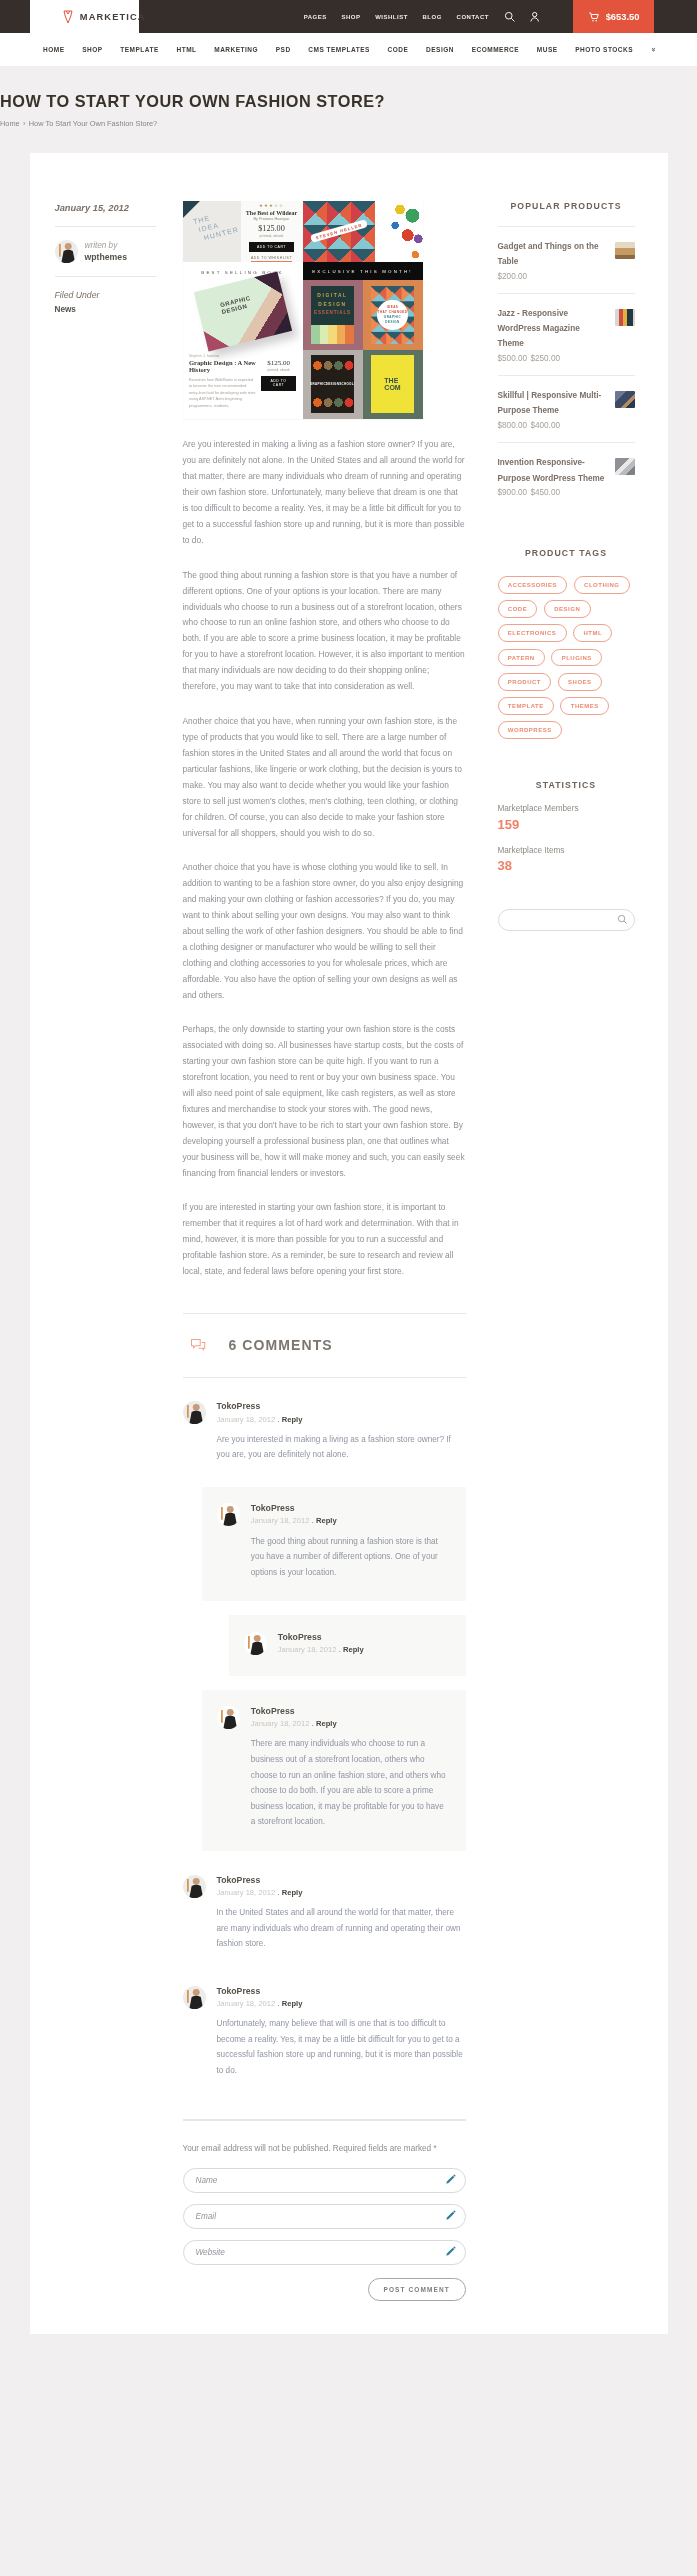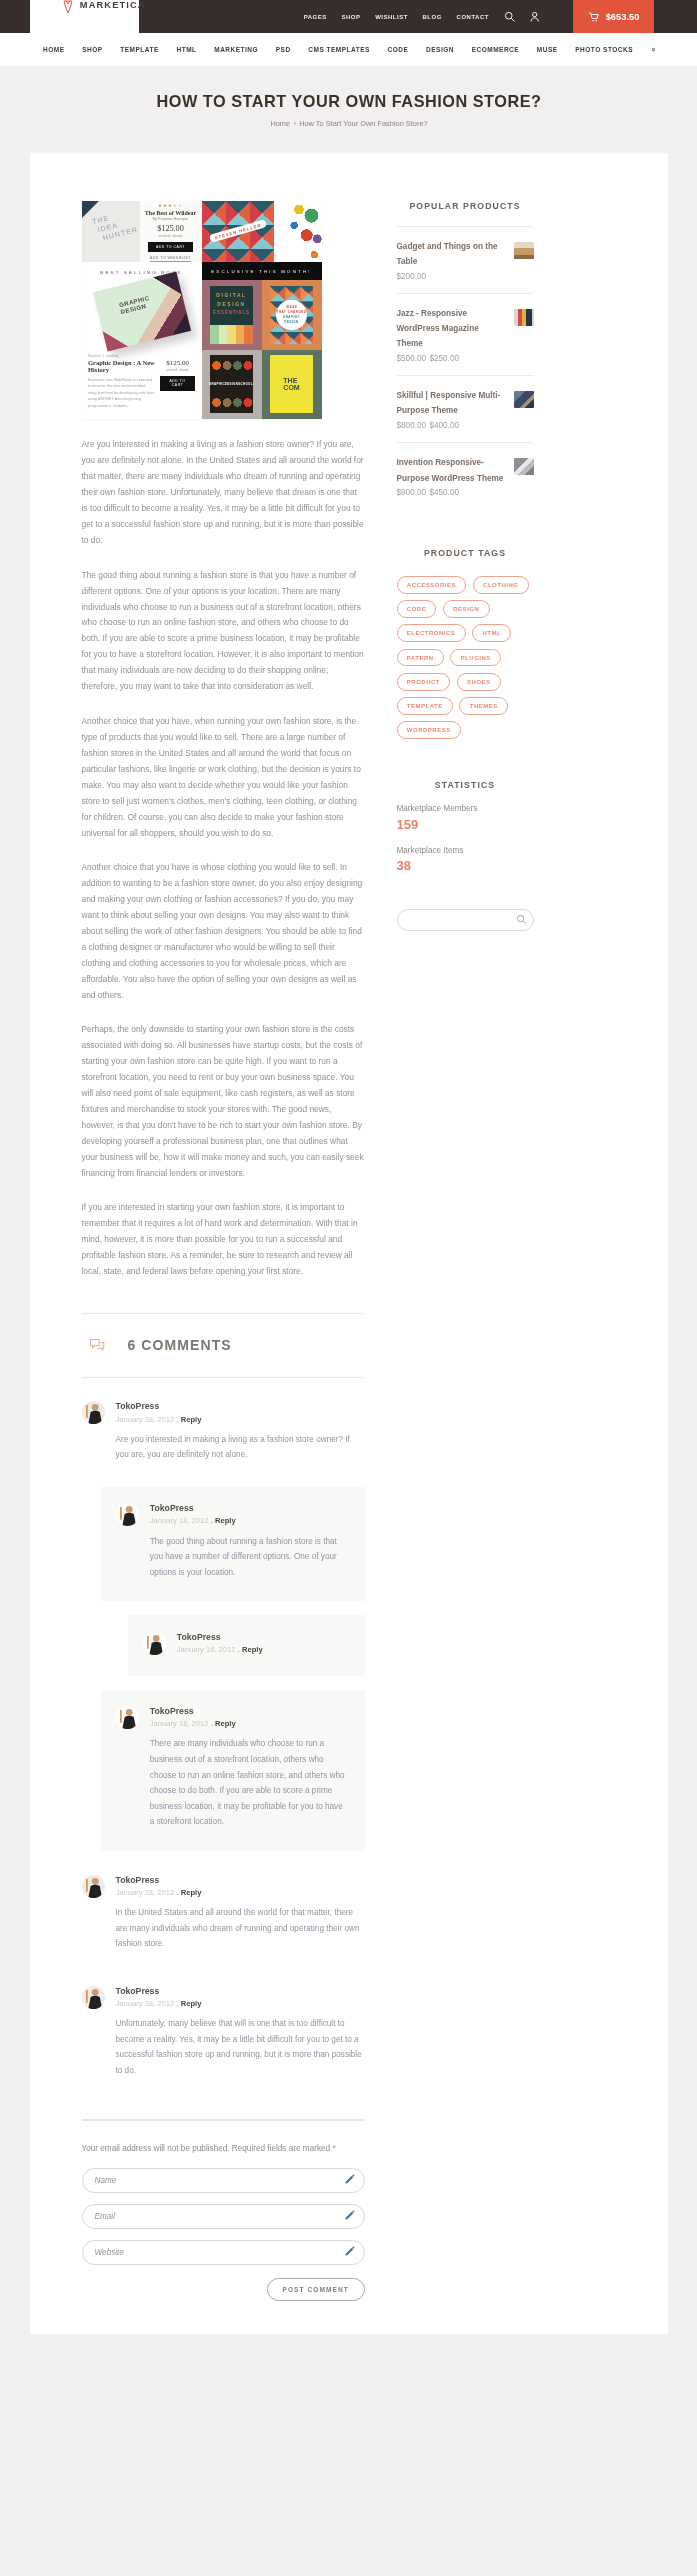--- a/index.html
+++ b/index.html
@@ -2,36 +2,36 @@
 <html style="font-size:8.7px"><head>
 <meta charset="utf-8">
 <style>
   * { box-sizing: border-box; margin: 0; padding: 0; }
   body { width: 698px; background: #f1efef; font-family: "Liberation Sans", sans-serif; color: #8e9297; }
   a { text-decoration: none; }
   svg { display: block; }
 
   
   .site-header { height: 33px; background: #362e2b; display: flex; align-items: center; }
-  .logo-box { width: 109px; height: 33px; background: #fff; margin-left: 30px; display: flex; align-items: flex-start; justify-content: center; gap: 5.4px; cursor: pointer; padding-left: 39px; }
+  .logo-box { width: 109px; height: 33px; background: #fff; margin-left: 30px; display: flex; align-items: center; justify-content: center; gap: 5.4px; cursor: pointer; padding-left: 39px; }
   .logo-text { font-size: 9.3px; font-weight: bold; letter-spacing: 1.1px; color: #453d38; }
   .header-right { margin-left: auto; display: flex; align-items: center; }
   .top-nav { display: flex; gap: 14.7px; margin-right: 15.3px; }
   .top-nav a { color: #f0ece8; font-size: 6px; font-weight: bold; letter-spacing: 0.5px; }
   .hdr-icon { width: 11.4px; height: 11.4px; margin-right: 13px; cursor: pointer; }
   .cart-box { height: 33px; background: #e2543c; display: flex; align-items: center; gap: 6px; padding: 0 14.7px; margin-left: 20px; margin-right: 44px; cursor: pointer; }
   .cart-total { color: #fff; font-size: 9.3px; font-weight: bold; }
 
   
   .main-nav { height: 33px; background: #fff; display: flex; align-items: center; justify-content: space-between; padding: 0 43px; }
   .main-nav a { font-size: 6.5px; font-weight: bold; letter-spacing: 0.5px; color: #403a35; }
   .nav-more { transform: rotate(90deg); font-size: 7.6px; color: #403a35; cursor: pointer; }
 
   
-  .page-head { padding: 25.6px 0 24.5px; text-align: center; }
+  .page-head { padding: 25.6px 0 24.5px; }
   .page-head h1 { font-size: 16.3px; letter-spacing: 0.5px; color: #393229; font-weight: bold; }
   .breadcrumb { margin-top: 8.7px; font-size: 7.4px; color: #8b8581; }
   .breadcrumb .sep { margin: 0 3.3px; }
 
   
   .content-card { width: 638px; margin: 0 auto; background: #fff; padding: 48px 24.5px 33px; }
   .post-layout { display: flex; }
   .post-meta { width: 101px; flex: none; padding-top: 2.2px; }
   .post-main { width: 283px; flex: none; margin-left: 27px; }
   .sidebar { width: 137px; flex: none; margin-left: 32px; }
@@ -227,20 +227,41 @@
 <section class="page-head">
   <h1>HOW TO START YOUR OWN FASHION STORE?</h1>
   <div class="breadcrumb">
     <a href="#" style="color:#8b8581">Home</a><span class="sep">›</span><span>How To Start Your Own Fashion Store?</span>
   </div>
 </section>
 
 <div class="content-card">
   <div class="post-layout">
 
+    <aside class="post-meta">
+      <div class="meta-date">January 15, 2012</div>
+      <hr class="meta-hr">
+      <div class="meta-author">
+        <span class="avatar">
+          <svg viewBox="0 0 40 40">
+              <rect width="40" height="40" fill="#ececea"></rect>
+              <rect x="7" y="7" width="3" height="22" fill="#d9924e"></rect>
+              <circle cx="23" cy="11" r="6" fill="#c99b77"></circle>
+              <path d="M11 40 L15 19 Q23 15 31 19 L35 40 Z" fill="#22211f"></path>
+            </svg>
+        </span>
+        <div>
+          <div class="written-by">writen by</div>
+          <div class="author-name">wpthemes</div>
+        </div>
+      </div>
+      <hr class="meta-hr">
+      <div class="filed-label">Filed Under</div>
+      <div class="filed-value">News</div>
+    </aside>
 
     <div class="post-main">
 
       <div class="collage">
         <div class="col-left">
           <div class="lc-top">
             <div class="idea-img">
               <div class="idea-text">
                 <span style="display:block">THE</span>
                 <span style="display:block;margin-left:3.3px">IDEA</span>

